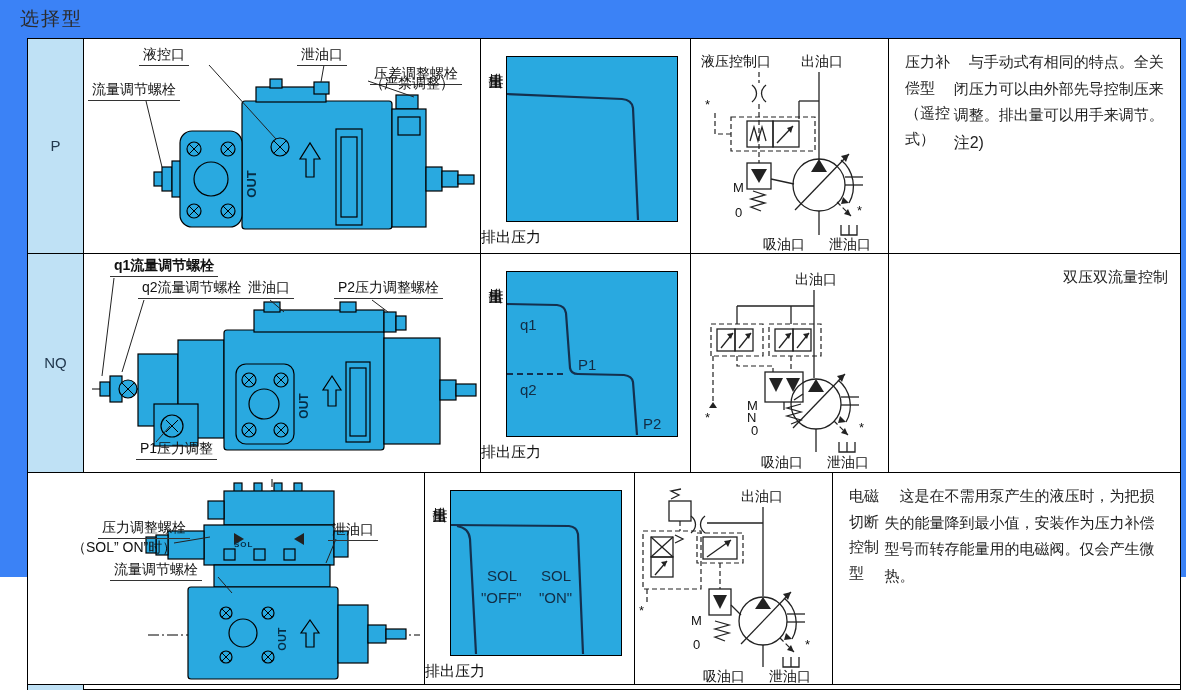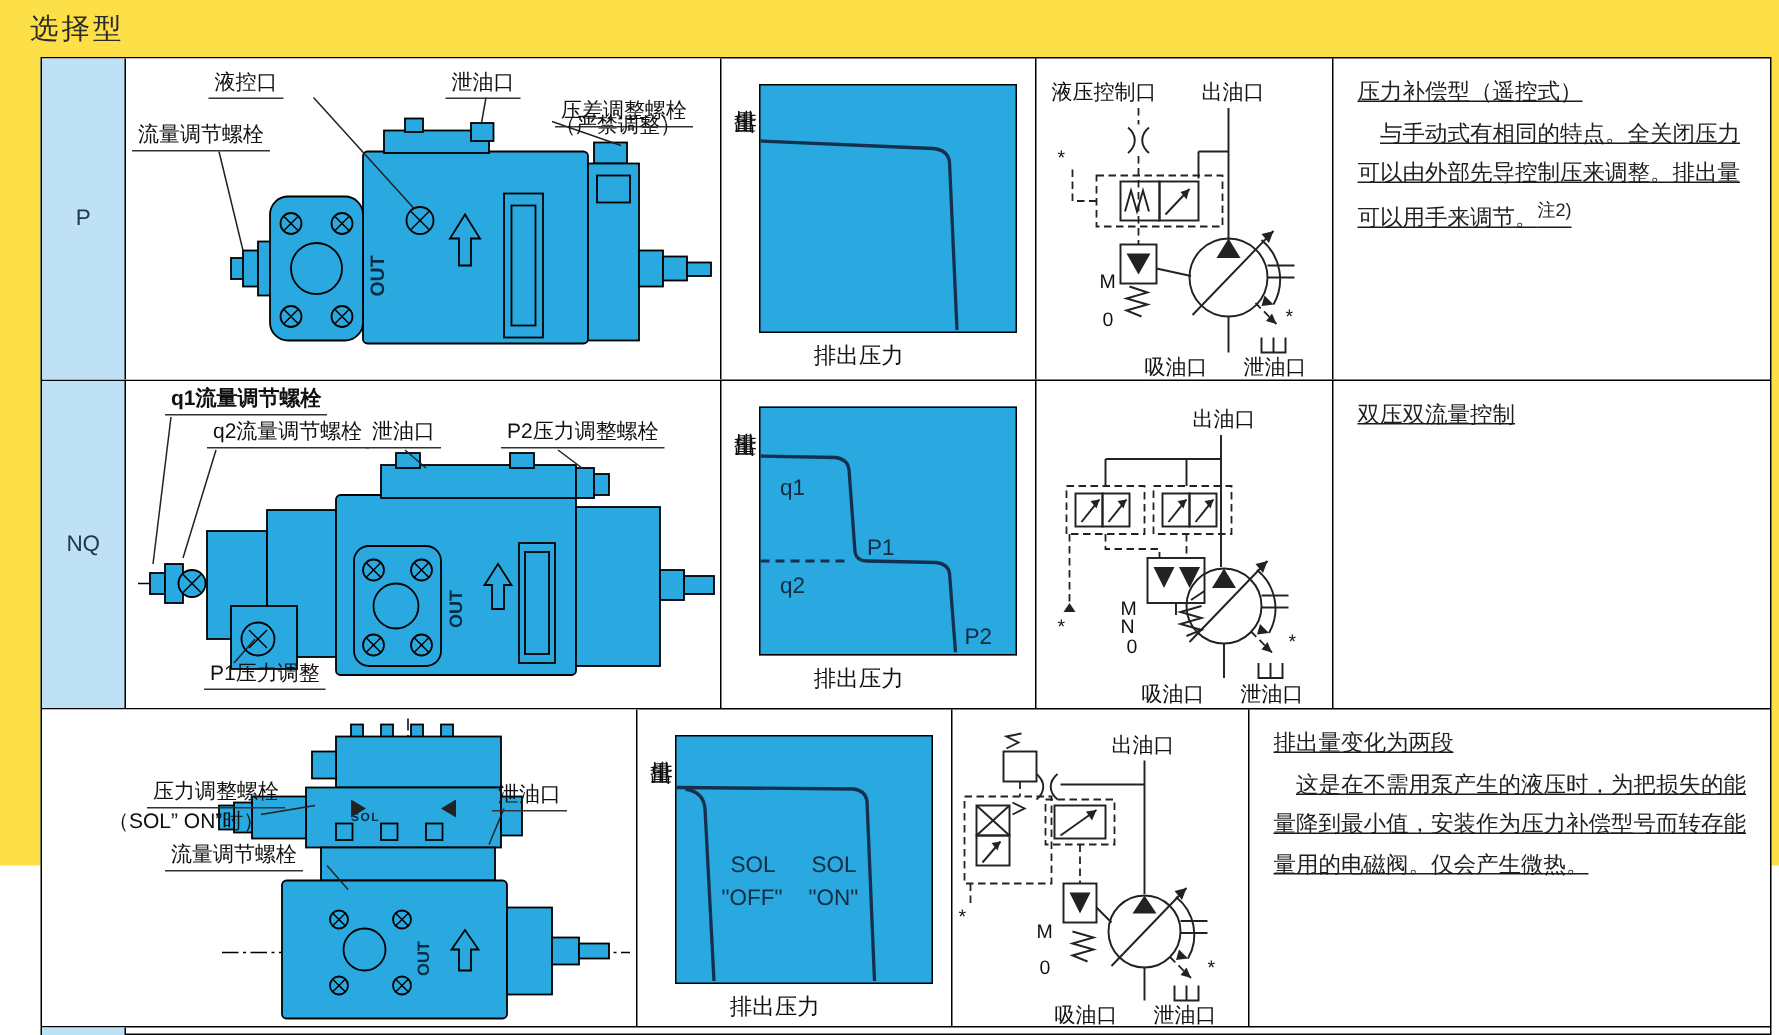--- a/index.html
+++ b/index.html
@@ -1,37 +1,37 @@
 <!DOCTYPE html>
 <html><head>
 <meta charset="utf-8">
 <style>
   * { margin:0; padding:0; box-sizing:border-box; }
   html,body { width:1186px; height:690px; background:#fff; font-family:"Liberation Sans","DejaVu Sans",sans-serif; color:#1c1c1c; overflow:hidden; }
-  .page { position:relative; width:1186px; height:577px; background:#fde047; }
+  .page { position:relative; width:1186px; height:577px; background:#3b82f6; }
   .page-title { position:absolute; left:20px; top:6px; font-size:19px; font-weight:500; color:#2b2b2b; letter-spacing:2px; }
   .sel-table { position:absolute; left:27px; top:38px; width:1154px; height:652px; border:1px solid #000; background:#fff; }
   .trow { display:flex; width:100%; border-bottom:1px solid #000; position:relative; }
   .trow.r1 { height:215px; } .trow.r2 { height:219px; } .trow.r3 { height:212px; }
   .trow.r4 { height:5px; border-bottom:none; }
   .cell { position:relative; border-right:1px solid #000; height:100%; }
   .cell:last-child { border-right:none; }
   .c-type { width:56px; background:#bfe1f5; display:flex; flex-direction:column; align-items:center; justify-content:center; font-size:15px; color:#22384e; line-height:1.45; }
   .c-pump { width:397px; background:#fff; }
   .c-chart { width:210px; }
   .c-circuit { width:198px; }
-  .c-desc { flex:1; display:flex; flex-direction:column; justify-content:flex-start; padding:10px 12px 10px 16px;text-decoration:underline; }
+  .c-desc { flex:1; display:flex; flex-direction:row; justify-content:flex-end; padding:10px 12px 10px 16px; }
   .desc-title { font-size:15px; color:#1f1f1f; margin-bottom:2px; line-height:1.7; }
   .desc-body { font-size:15px; color:#1f1f1f; line-height:1.78; text-indent:1em; }
-  .desc-body sup { font-size:12px; }
+  .desc-body sup { font-size:16px; }
   
   .chart-ylabel { position:absolute; left:5px; top:22px; writing-mode:vertical-rl; text-orientation:upright; font-size:15px; font-weight:500; color:#111; letter-spacing:1px; }
   .chart-square { position:absolute; left:25px; top:17px; width:172px; height:166px; background:#29a9e0; border:1.5px solid #000; }
   .chart-square svg { position:absolute; left:0; top:0; }
-  .chart-xlabel { position:absolute; left:0; width:197px; text-align:center; top:189px; font-size:15px; font-weight:500; color:#111; padding-right:14px; }
+  .chart-xlabel { position:absolute; left:0; width:197px; text-align:left; top:189px; font-size:15px; font-weight:500; color:#111; padding-right:14px; }
   
   .callout { position:absolute; font-size:14px; color:#111; line-height:1.25; white-space:nowrap; }
   .callout.ul { border-bottom:1px solid #333; padding:0 4px 1px 4px; }
   svg text { font-family:"Liberation Sans","DejaVu Sans",sans-serif; }
   .circ-label { font-size:14px; font-weight:500; fill:#111; }
   .circ-small { font-size:13px; fill:#111; }
   .pump-shape { fill:#29a9e0; stroke:#000; stroke-width:1.2; }
   .pump-line { stroke:#000; stroke-width:1; fill:none; }
   .leader { stroke:#222; stroke-width:1; fill:none; }
   .schem { stroke:#222; stroke-width:1.3; fill:none; }
@@ -427,21 +427,21 @@
           </g>
           <text class="circ-label" x="106" y="28">出油口</text>
           <text class="circ-small" x="56" y="152">M</text>
           <text class="circ-small" x="58" y="176">0</text>
           <text class="circ-label" x="68" y="208">吸油口</text>
           <text class="circ-label" x="134" y="208">泄油口</text>
         </svg>
       </div>
 
       <div class="cell c-desc">
-        <div class="desc-title">排出量变化为两段</div>
+        <div class="desc-title">电磁切断控制型</div>
         <p class="desc-body"><span>这是在不需用泵产生的液压时，为把损失的能量降到最小值，安装作为压力补偿型号而转存能量用的电磁阀。仅会产生微热。</span></p>
       </div>
     </div>
 
     <div class="trow r4">
       <div class="cell c-type" style="height:5px;"></div>
       <div class="cell" style="flex:1;"></div>
     </div>
 
   </div>

